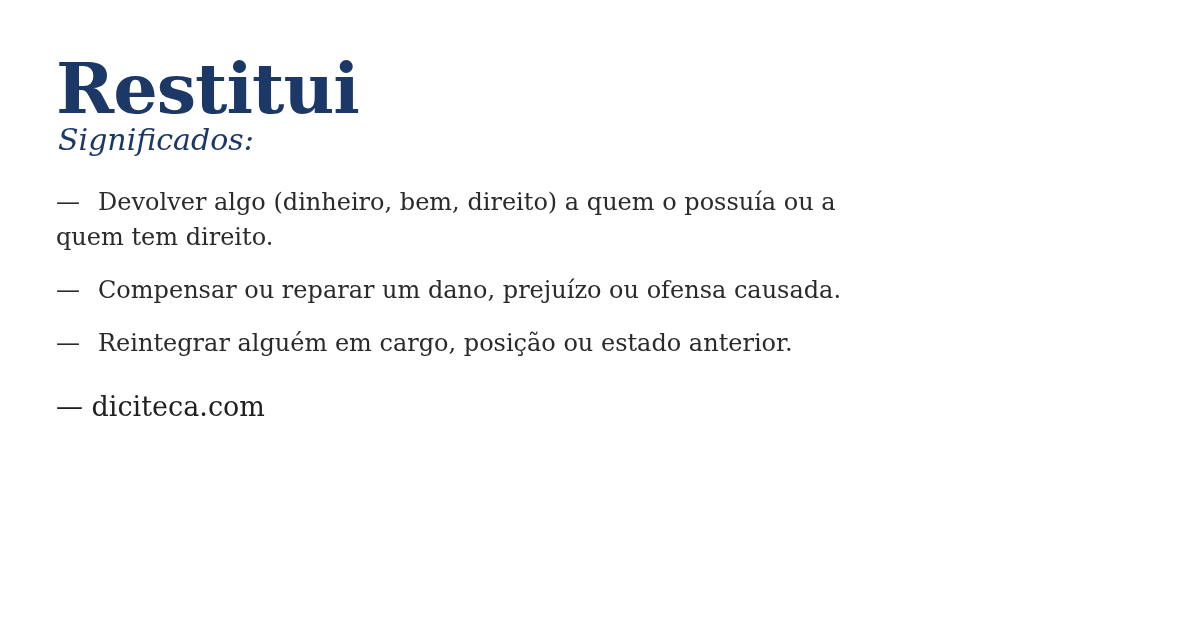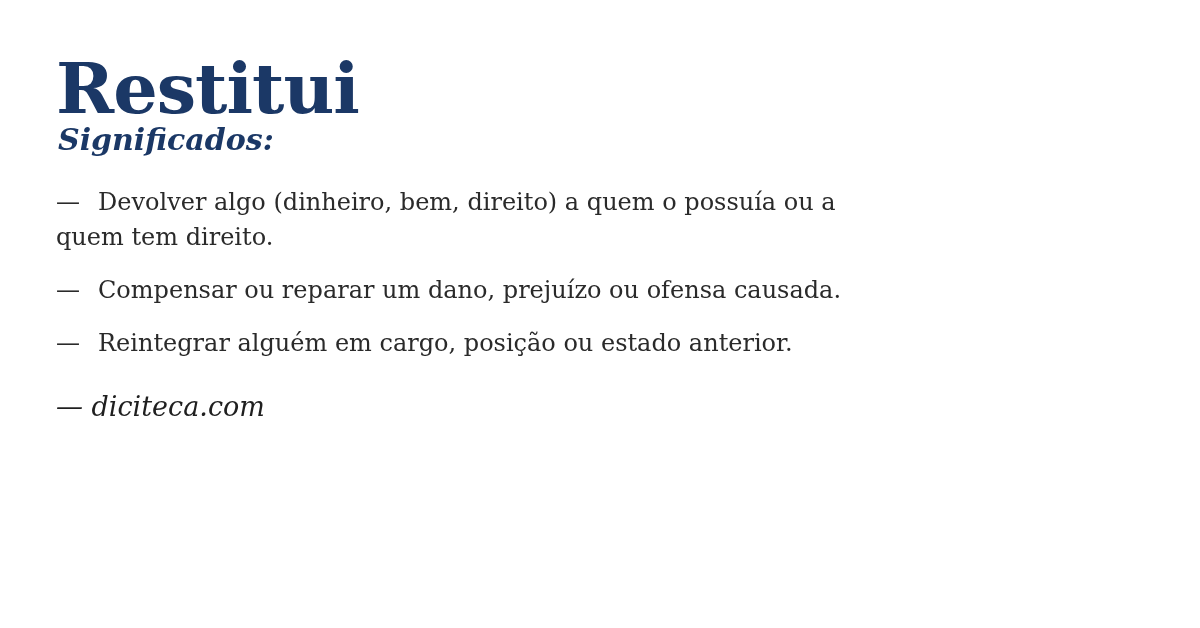--- a/index.html
+++ b/index.html
@@ -29,40 +29,39 @@
     font-weight: 700;
     font-size: 70px;
     line-height: 70px;
     letter-spacing: -1px;
     color: var(--accent);
   }
   .meanings-label {
     margin: -2px 0 27px 2px;
     font-family: "DejaVu Serif", serif;
     font-style: italic;
-    font-weight: 700;
+    font-weight: 400;
     font-size: 30px;
     line-height: 36px;
     color: var(--accent);
   }
   .definitions {
     width: 790px;
     font-size: 24px;
     line-height: 35px;
     color: var(--body-text);
   }
   .def {
     margin: 0 0 18px 0;
   }
   .def .dash {
     margin-right: 18px;
   }
   .attribution {
     margin-top: 28px;
-    font-style: italic;
     font-size: 27px;
     line-height: 35px;
     color: var(--footer-text);
   }
 </style>
 </head>
 <body>
 
 <div class="card">
 

